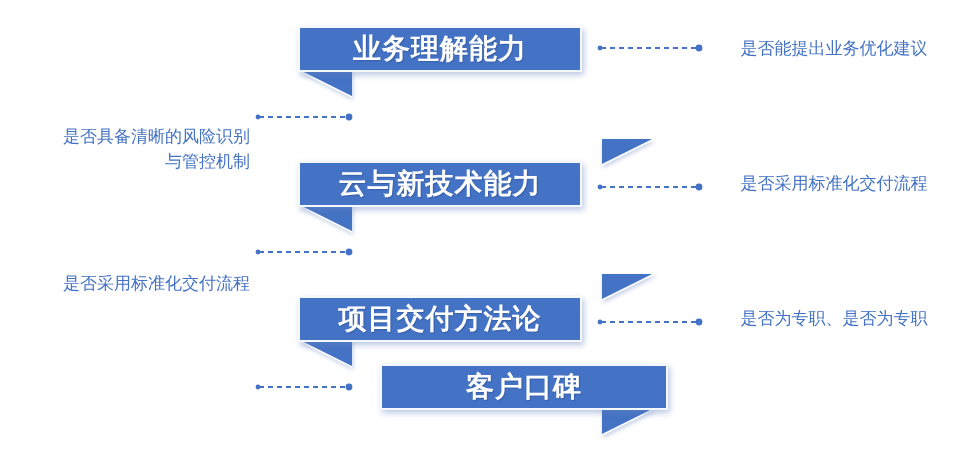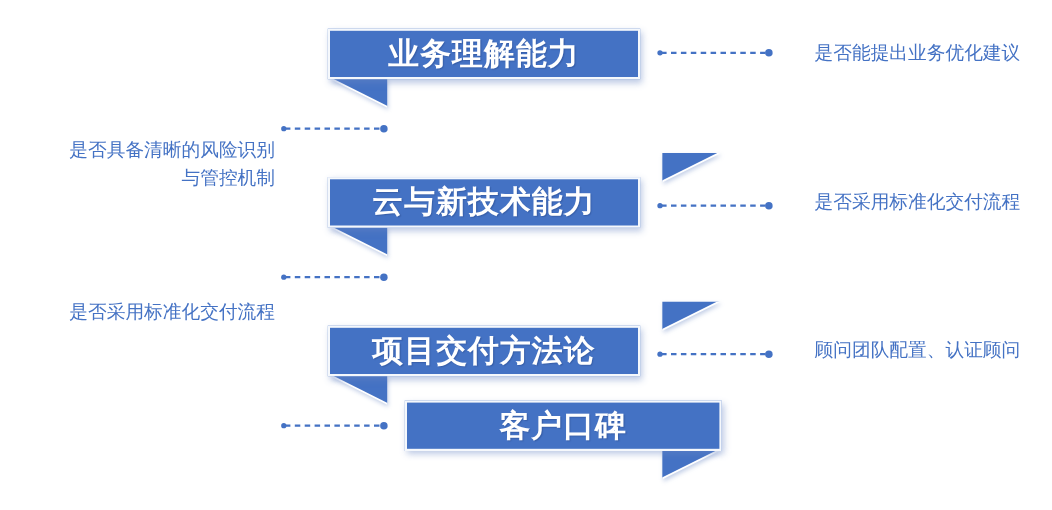--- a/index.html
+++ b/index.html
@@ -125,23 +125,23 @@
   </div>
   <svg class="fold" style="left:300px; top:341px;" width="54" height="28">
     <polygon points="0,0 52,0 52,26" fill="#4472C4"></polygon>
     <line x1="0" y1="0" x2="52" y2="26" stroke="#ffffff" stroke-width="1.6"></line>
   </svg>
   <svg class="connector" style="left:594px; top:314px;" width="112" height="16">
     <line x1="7" y1="8" x2="103" y2="8" stroke="#4472C4" stroke-width="2" stroke-dasharray="5 4"></line>
     <circle cx="6" cy="8" r="2.4" fill="#4472C4"></circle>
     <circle cx="105" cy="8" r="3.4" fill="#4472C4"></circle>
   </svg>
-  <div class="annotation right" style="left:716px; top:296px; width:236px;">顾问团队配置、认证顾问</div>
+  <div class="annotation right" style="left:716px; top:296px; width:236px;">是否为专职、是否为专职</div>
 
-  <div class="banner wide" style="left:368px; top:364px;">
+  <div class="banner wide" style="left:380px; top:364px;">
     <span class="label">客户口碑</span>
   </div>
   <svg class="fold" style="left:602px; top:409px;" width="54" height="28">
     <polygon points="0,0 52,0 0,26" fill="#4472C4"></polygon>
     <line x1="52" y1="0" x2="0" y2="26" stroke="#ffffff" stroke-width="1.6"></line>
   </svg>
   <svg class="connector" style="left:252px; top:379px;" width="104" height="16">
     <line x1="7" y1="8" x2="95" y2="8" stroke="#4472C4" stroke-width="2" stroke-dasharray="5 4"></line>
     <circle cx="6" cy="8" r="2.4" fill="#4472C4"></circle>
     <circle cx="97" cy="8" r="3.4" fill="#4472C4"></circle>

